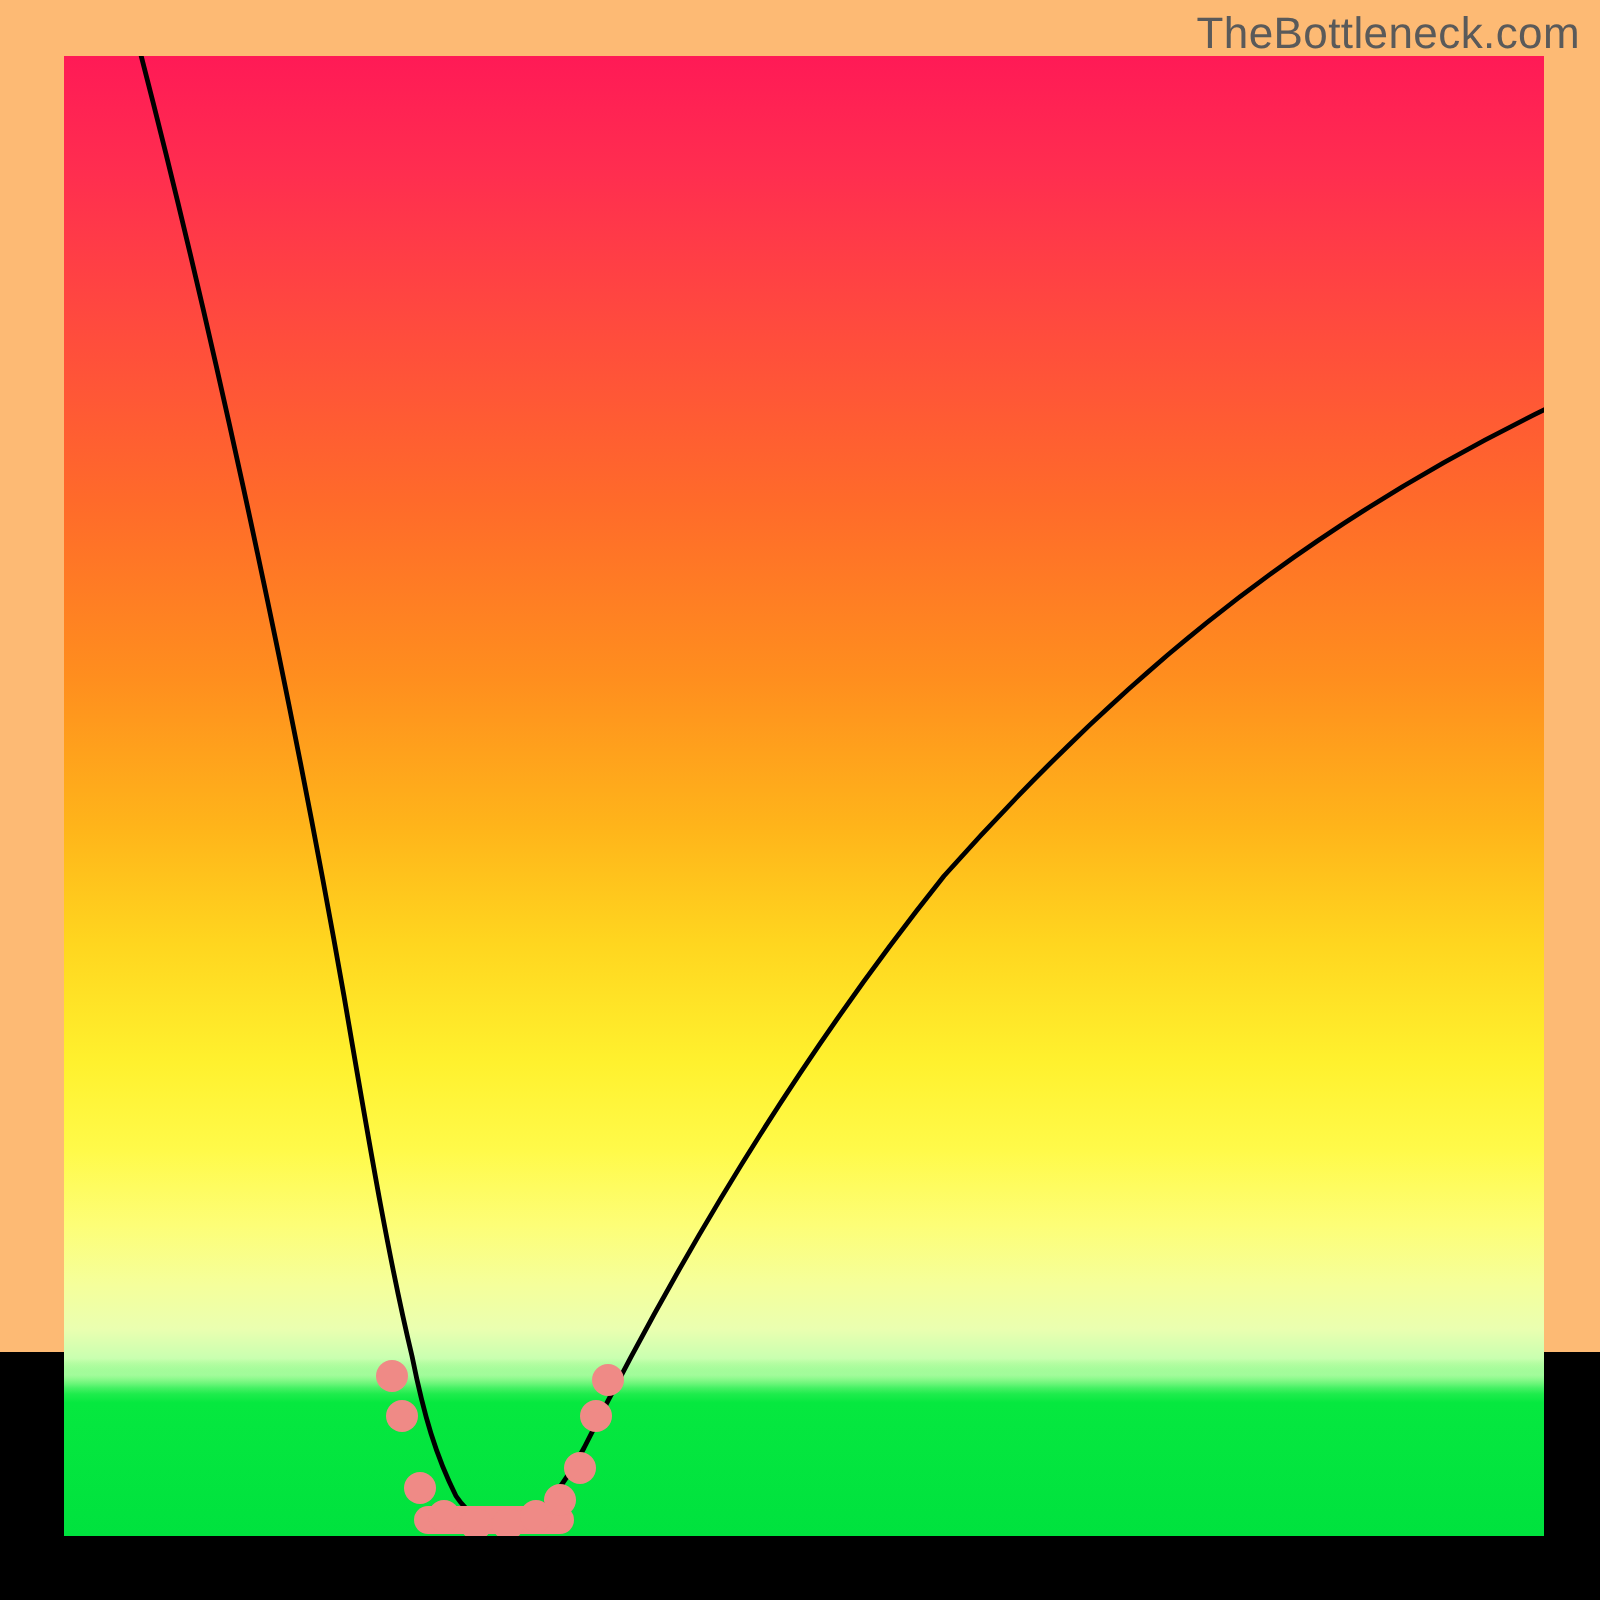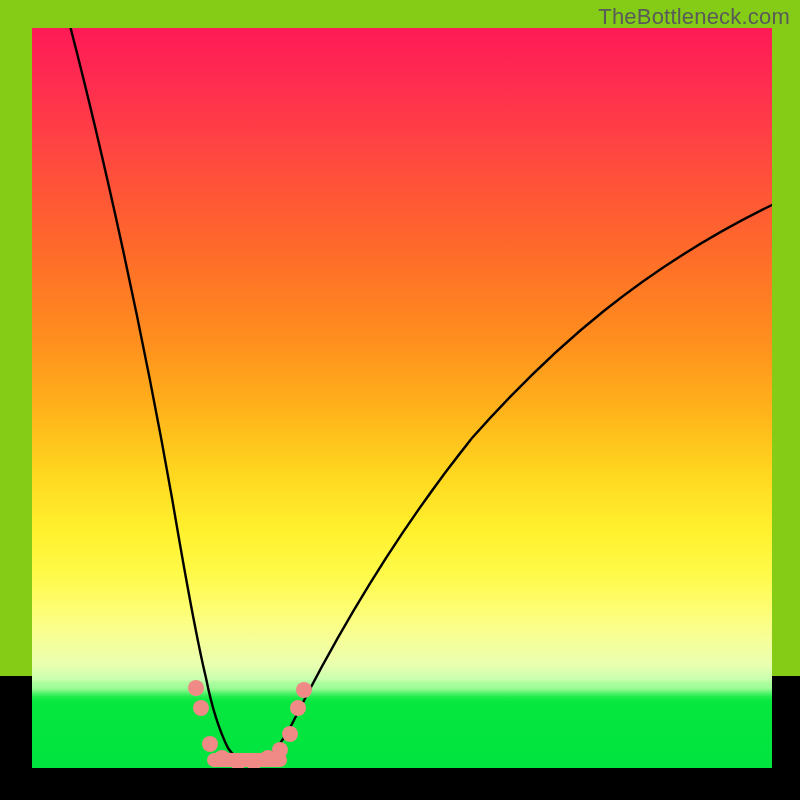--- a/index.html
+++ b/index.html
@@ -11,21 +11,21 @@
     overflow: hidden;
     font-family: Arial, Helvetica, sans-serif;
   }
 
   .frame {
     position: absolute;
     left: 0;
     top: 0;
     width: 800px;
     height: 676px;
-    background: #84cc16;
+    background: #fdba74;
   }
 
   .plot-area {
     position: absolute;
     left: 32px;
     top: 28px;
     width: 740px;
     height: 740px;
     overflow: hidden;
     

